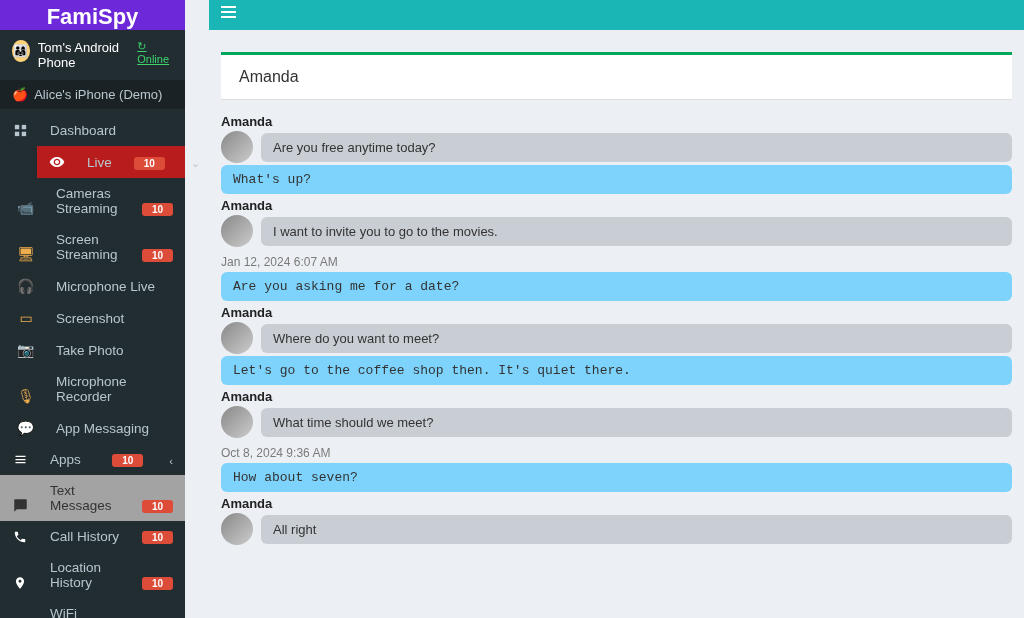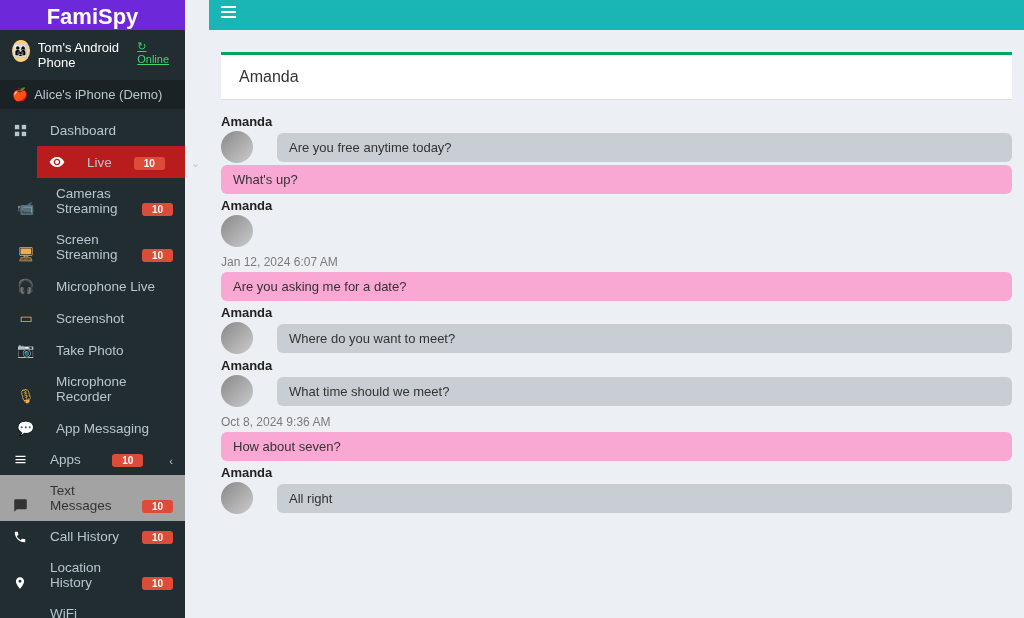--- a/index.html
+++ b/index.html
@@ -106,35 +106,35 @@
     .chat-header {
       padding: 13px 18px;
       font-size: 16px;
       color: #333;
       border-bottom: 1px solid #ddd;
       background: #fff;
       margin: 0 12px 6px 12px;
     }
     .chat-area { padding: 4px 12px 12px 12px; }
     .sender-name { font-weight: 700; font-size: 13px; color: #222; margin: 4px 0 2px 0; }
-    .msg-row { display: flex; align-items: center; gap: 24px; margin-bottom: 2px; }
+    .msg-row { display: flex; align-items: center; gap: 8px; margin-bottom: 2px; }
     .avatar {
       width: 32px; height: 32px; border-radius: 50%;
       background: linear-gradient(135deg, #888, #ccc);
       flex-shrink: 0;
     }
     .bubble {
       flex: 1;
       padding: 7px 12px;
       border-radius: 6px;
       font-size: 13px;
       color: #333;
     }
     .bubble.incoming { background: #c9ced4; }
-    .bubble.outgoing { background: #f9a8d4; }
+    .bubble.outgoing { background: #7dd3fc; font-family: Liberation Mono, monospace; }
     .msg-row.outgoing { padding-left: 0; }
     .timestamp {
       font-size: 12px;
       color: #7a7a7a;
       margin: 8px 0 3px 0;
     }
   </style>
 </head>
 <body>
 
@@ -294,29 +294,33 @@
           <div class="msg-row incoming">
             <div class="avatar"></div>
             <div class="bubble incoming">Are you free anytime today?</div>
           </div>
           <div class="msg-row outgoing">
             <div class="bubble outgoing">What's up?</div>
           </div>
           <div class="sender-name">Amanda</div>
           <div class="msg-row incoming">
             <div class="avatar"></div>
+            <div class="bubble incoming">I want to invite you to go to the movies.</div>
           </div>
           <div class="timestamp">Jan 12, 2024 6:07 AM</div>
           <div class="msg-row outgoing">
             <div class="bubble outgoing">Are you asking me for a date?</div>
           </div>
           <div class="sender-name">Amanda</div>
           <div class="msg-row incoming">
             <div class="avatar"></div>
             <div class="bubble incoming">Where do you want to meet?</div>
+          </div>
+          <div class="msg-row outgoing">
+            <div class="bubble outgoing">Let's go to the coffee shop then. It's quiet there.</div>
           </div>
           <div class="sender-name">Amanda</div>
           <div class="msg-row incoming">
             <div class="avatar"></div>
             <div class="bubble incoming">What time should we meet?</div>
           </div>
           <div class="timestamp">Oct 8, 2024 9:36 AM</div>
           <div class="msg-row outgoing">
             <div class="bubble outgoing">How about seven?</div>
           </div>

